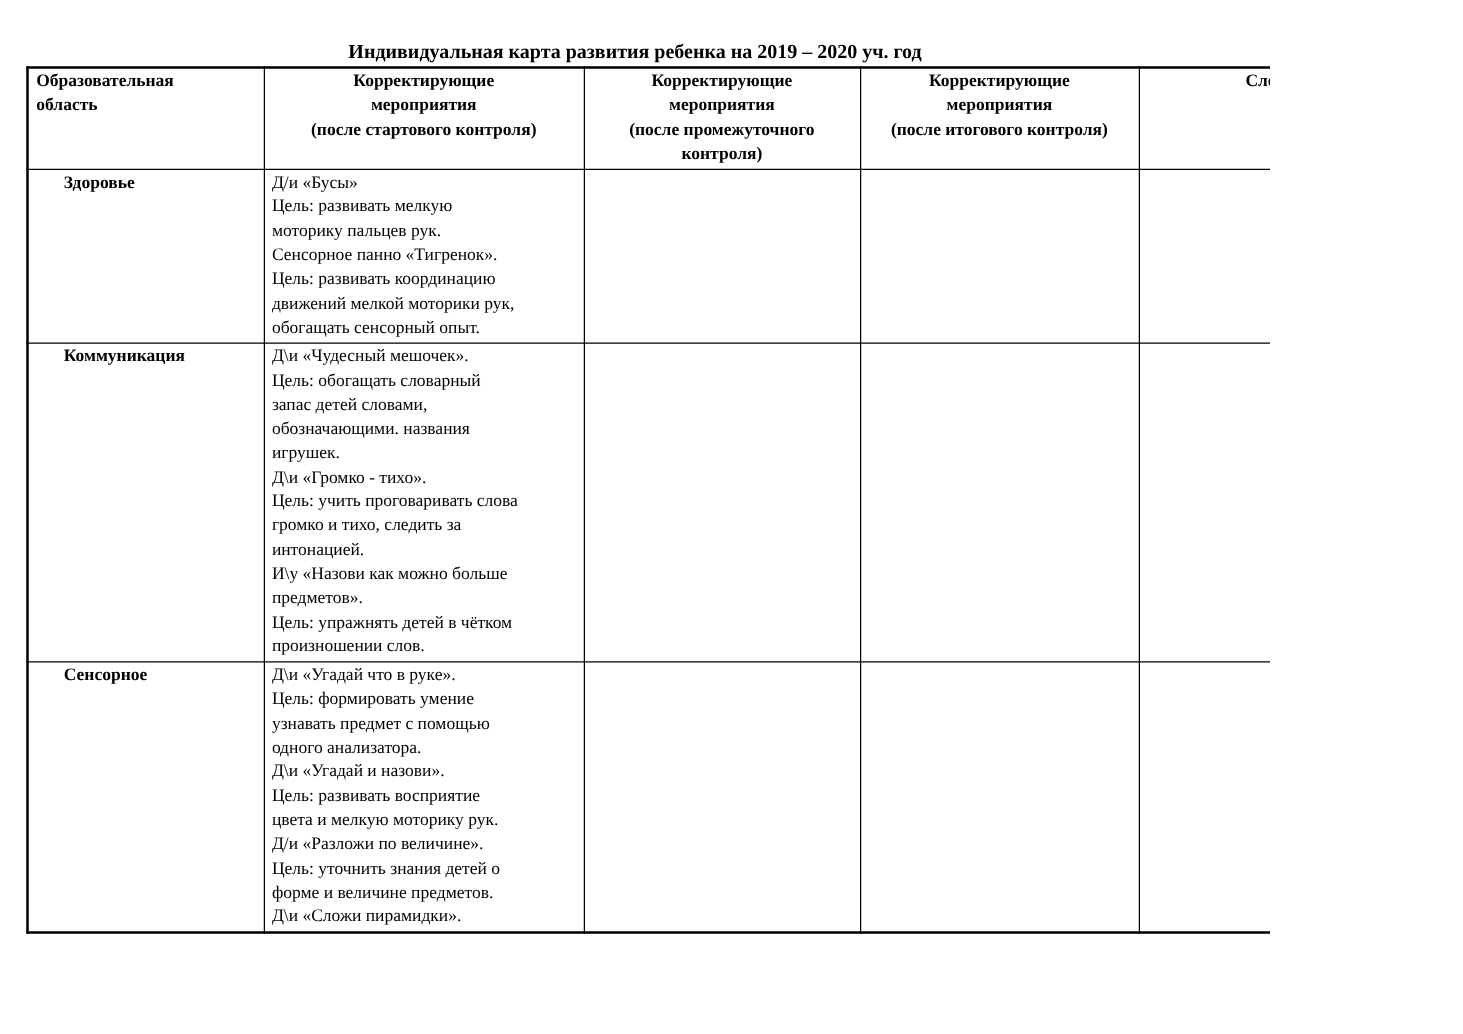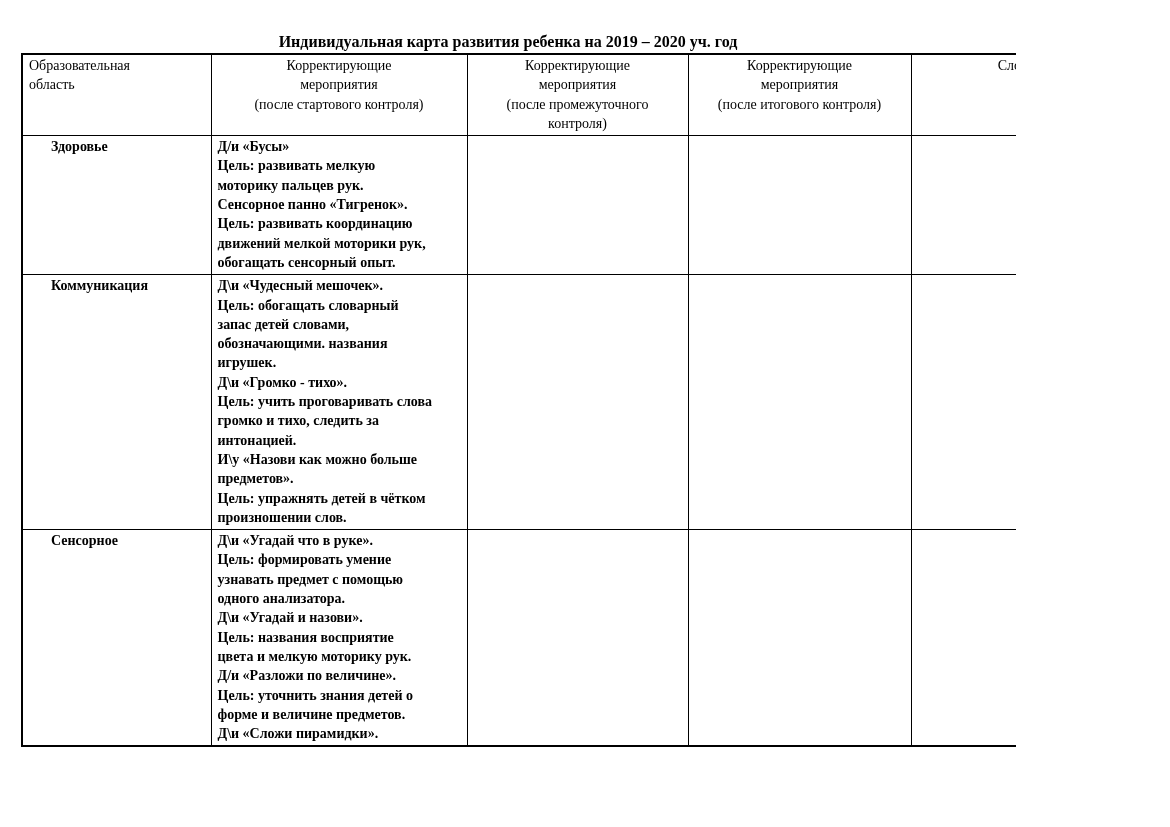--- a/index.html
+++ b/index.html
@@ -40,32 +40,32 @@
   table.card td {
     border: 1px solid #000000;
     vertical-align: top;
     padding: 1px 6px 2px 6px;
     font-size: 14px;
     line-height: 19.3px;
     white-space: pre-line;
     overflow: hidden;
   }
   table.card th {
-    font-weight: normal;
+    font-weight: bold;
     text-align: center;
   }
   table.card th.col-area {
     text-align: left;
   }
   table.card td.area-cell {
     font-weight: bold;
     padding-left: 28px;
   }
   table.card td {
-    font-weight: bold;
+    font-weight: normal;
     text-align: left;
   }
 </style>
 </head>
 <body>
 
 <div class="page">
 
   <div class="doc-title">Индивидуальная карта развития ребенка на 2019 – 2020 уч. год</div>
 
@@ -128,21 +128,21 @@
         <td></td>
         <td></td>
       </tr>
       <tr>
         <td class="area-cell">Сенсорное</td>
         <td>Д\и «Угадай что в руке».
 Цель: формировать умение
 узнавать предмет с помощью
 одного анализатора.
 Д\и «Угадай и назови».
-Цель: названия восприятие
+Цель: развивать восприятие
 цвета и мелкую моторику рук.
 Д/и «Разложи по величине».
 Цель: уточнить знания детей о
 форме и величине предметов.
 Д\и «Сложи пирамидки».</td>
         <td></td>
         <td></td>
         <td></td>
       </tr>
     </tbody>

